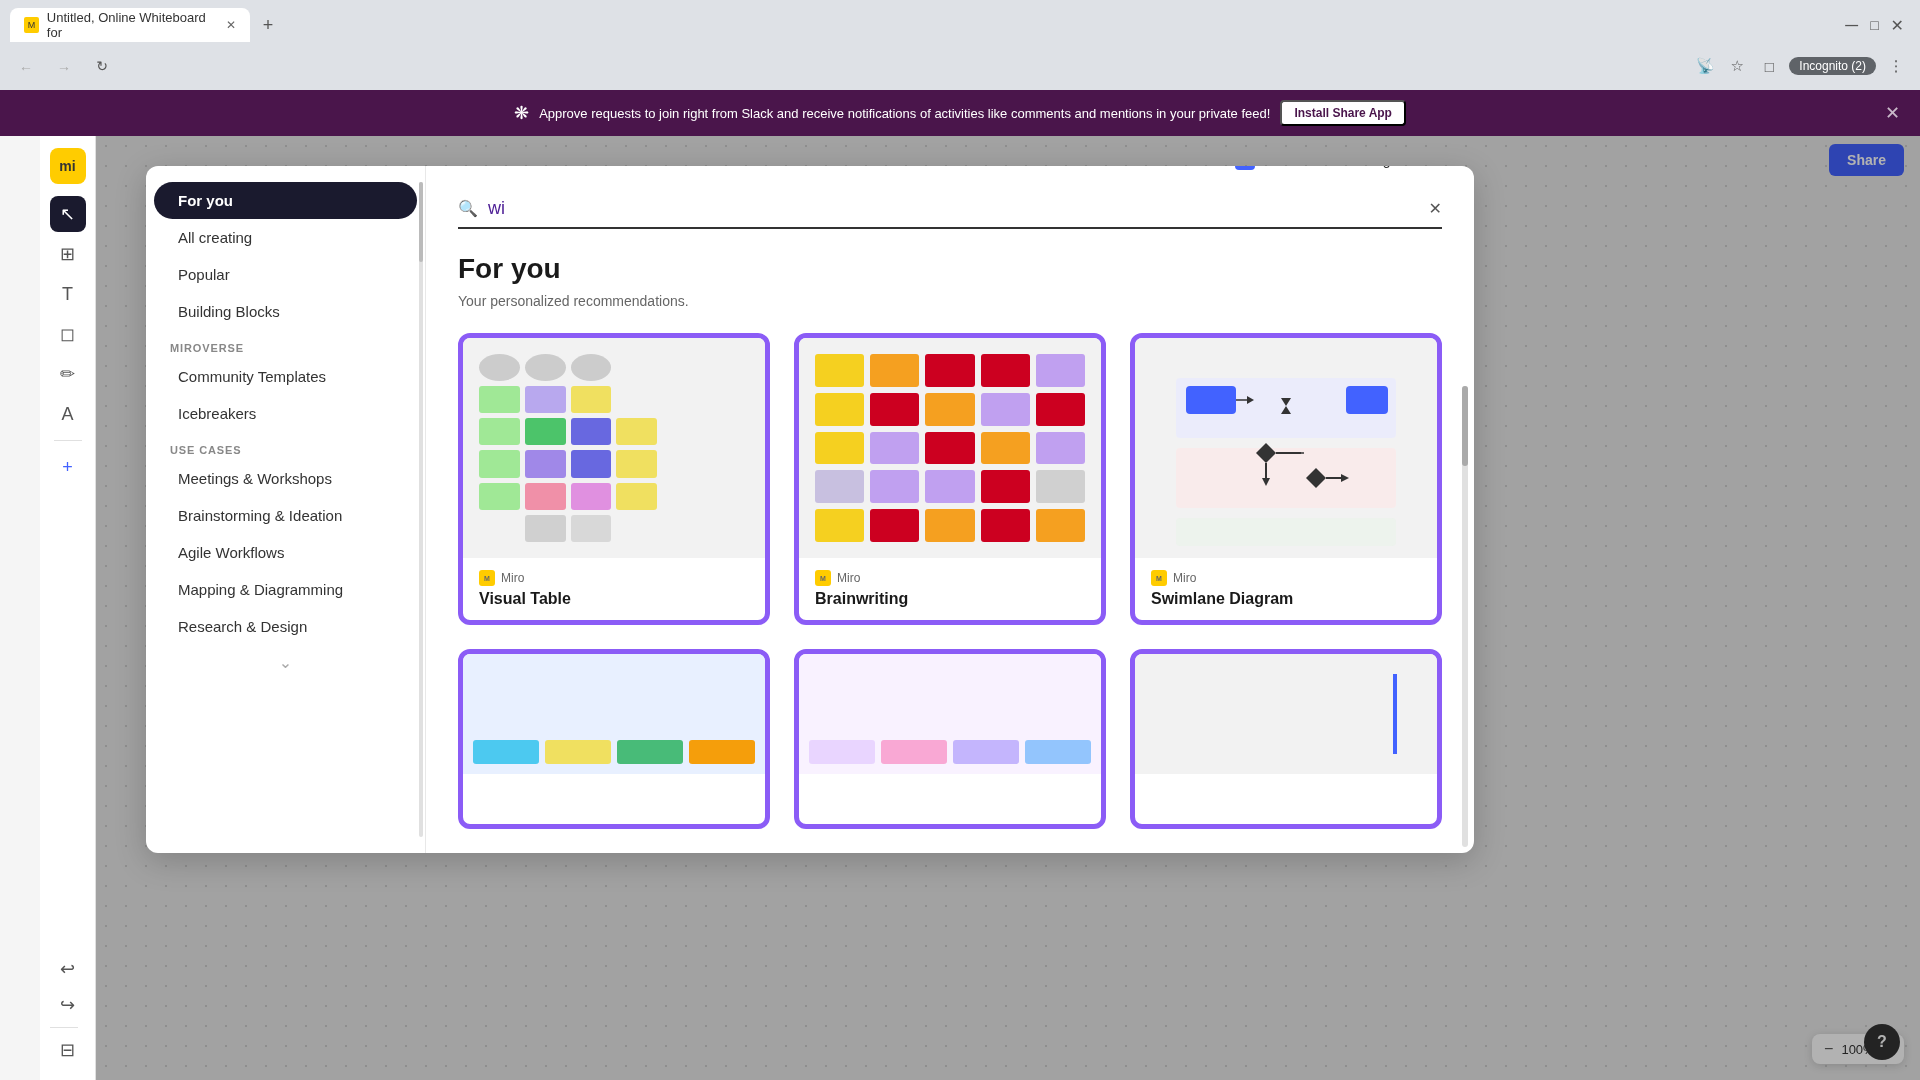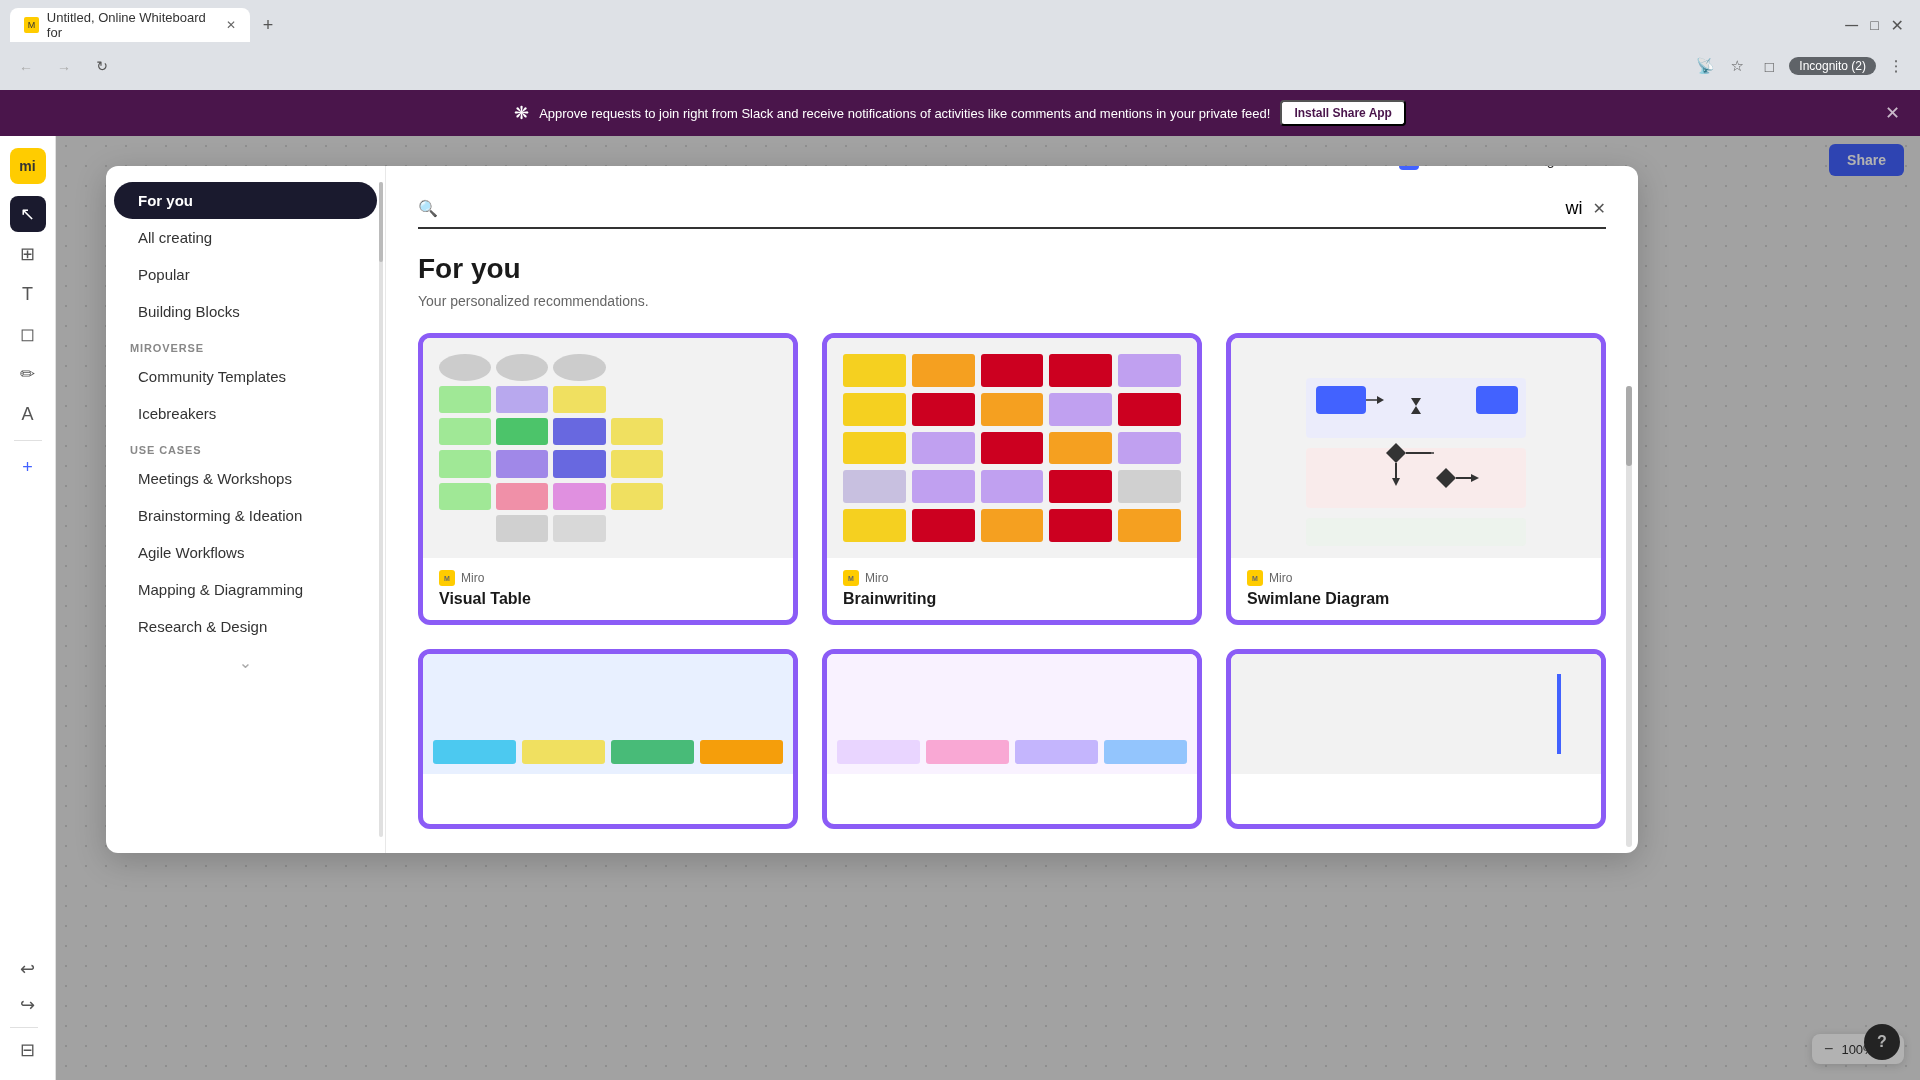--- a/index.html
+++ b/index.html
@@ -23,55 +23,55 @@
 
     
     .miro-app { position: absolute; top: 90px; left: 0; right: 0; bottom: 0; background: #f5f5f5; display: flex; flex-direction: column; }
     
     
     .slack-banner { background: #4a154b; color: white; text-align: center; padding: 10px 20px; font-size: 13px; display: flex; align-items: center; justify-content: center; gap: 10px; position: relative; }
     .slack-banner-close { position: absolute; right: 20px; font-size: 18px; cursor: pointer; color: rgba(255,255,255,0.7); }
     .slack-install-btn { background: white; color: #4a154b; border-radius: 4px; padding: 4px 12px; font-size: 12px; font-weight: 600; cursor: pointer; }
 
     
-    .main-area { flex: 1; display: flex; position: relative; overflow: hidden; }
+    .main-area { flex: 1; display: flex; position: relative; overflow: hidden; margin-left: 40px; }
 
     
     .miro-sidebar { width: 56px; background: white; border-right: 1px solid #e0e0e0; display: flex; flex-direction: column; align-items: center; padding: 12px 0; gap: 4px; z-index: 10; }
     .miro-logo { width: 36px; height: 36px; background: #ffcc00; border-radius: 8px; display: flex; align-items: center; justify-content: center; font-weight: 900; font-size: 14px; color: #333; margin-bottom: 8px; }
     .tool-btn { width: 36px; height: 36px; display: flex; align-items: center; justify-content: center; border-radius: 8px; cursor: pointer; color: #555; font-size: 18px; }
     .tool-btn.active { background: #1a1a2e; color: white; }
     .tool-divider { width: 28px; height: 1px; background: #e0e0e0; margin: 4px 0; }
 
     
     .canvas-area { flex: 1; background: #e8e8e8; background-image: radial-gradient(circle, #ccc 1px, transparent 1px); background-size: 20px 20px; position: relative; }
 
     
     .modal-overlay { position: absolute; top: 0; left: 0; right: 0; bottom: 0; background: rgba(0,0,0,0.3); z-index: 100; }
 
     
-    .template-modal { position: absolute; top: 30px; left: 50px; width: 1532px; background: white; border-radius: 12px; overflow: hidden; display: flex; flex-direction: column; box-shadow: 0 8px 32px rgba(0,0,0,0.2); }
+    .template-modal { position: absolute; top: 30px; left: 50px; width: 1328px; background: white; border-radius: 12px; overflow: hidden; display: flex; flex-direction: column; box-shadow: 0 8px 32px rgba(0,0,0,0.2); }
 
     
     .modal-body { display: flex; flex: 1; overflow: hidden; height: 680px; }
 
     
     .template-sidebar { width: 280px; border-right: 1px solid #e8e8e8; padding: 16px 0; overflow-y: auto; flex-shrink: 0; }
     .sidebar-nav-item { padding: 10px 24px; font-size: 15px; color: #333; cursor: pointer; border-radius: 6px; margin: 0 8px; }
     .sidebar-nav-item.active { background: #1a1a2e; color: white; font-weight: 600; border-radius: 30px; }
     .sidebar-section-label { padding: 12px 24px 4px; font-size: 11px; font-weight: 700; color: #888; letter-spacing: 0.08em; text-transform: uppercase; }
 
     
     .template-content { flex: 1; overflow-y: auto; padding: 24px 32px; }
 
     
     .search-bar-container { margin-bottom: 24px; position: relative; }
     .search-bar { display: flex; align-items: center; border-bottom: 2px solid #333; padding: 8px 0; gap: 10px; }
     .search-icon { color: #555; font-size: 16px; }
-    .search-input { flex: 1; border: none; outline: none; font-size: 18px; color: #000000; text-align: right; }
+    .search-input { flex: 1; border: none; outline: none; font-size: 18px; color: #4c1d95; }
     .search-clear { color: #555; cursor: pointer; font-size: 16px; }
 
     
     .show-creating { display: flex; align-items: center; gap: 10px; float: right; margin-top: -40px; }
     .checkbox-blue { width: 20px; height: 20px; background: #4262ff; border-radius: 4px; display: flex; align-items: center; justify-content: center; color: white; font-size: 12px; cursor: pointer; }
     .show-label { font-size: 14px; color: #333; }
 
     
     .section-title { font-size: 28px; font-weight: 600; color: #1a1a1a; margin-bottom: 8px; }
     .section-subtitle { font-size: 14px; color: #666; margin-bottom: 24px; }

